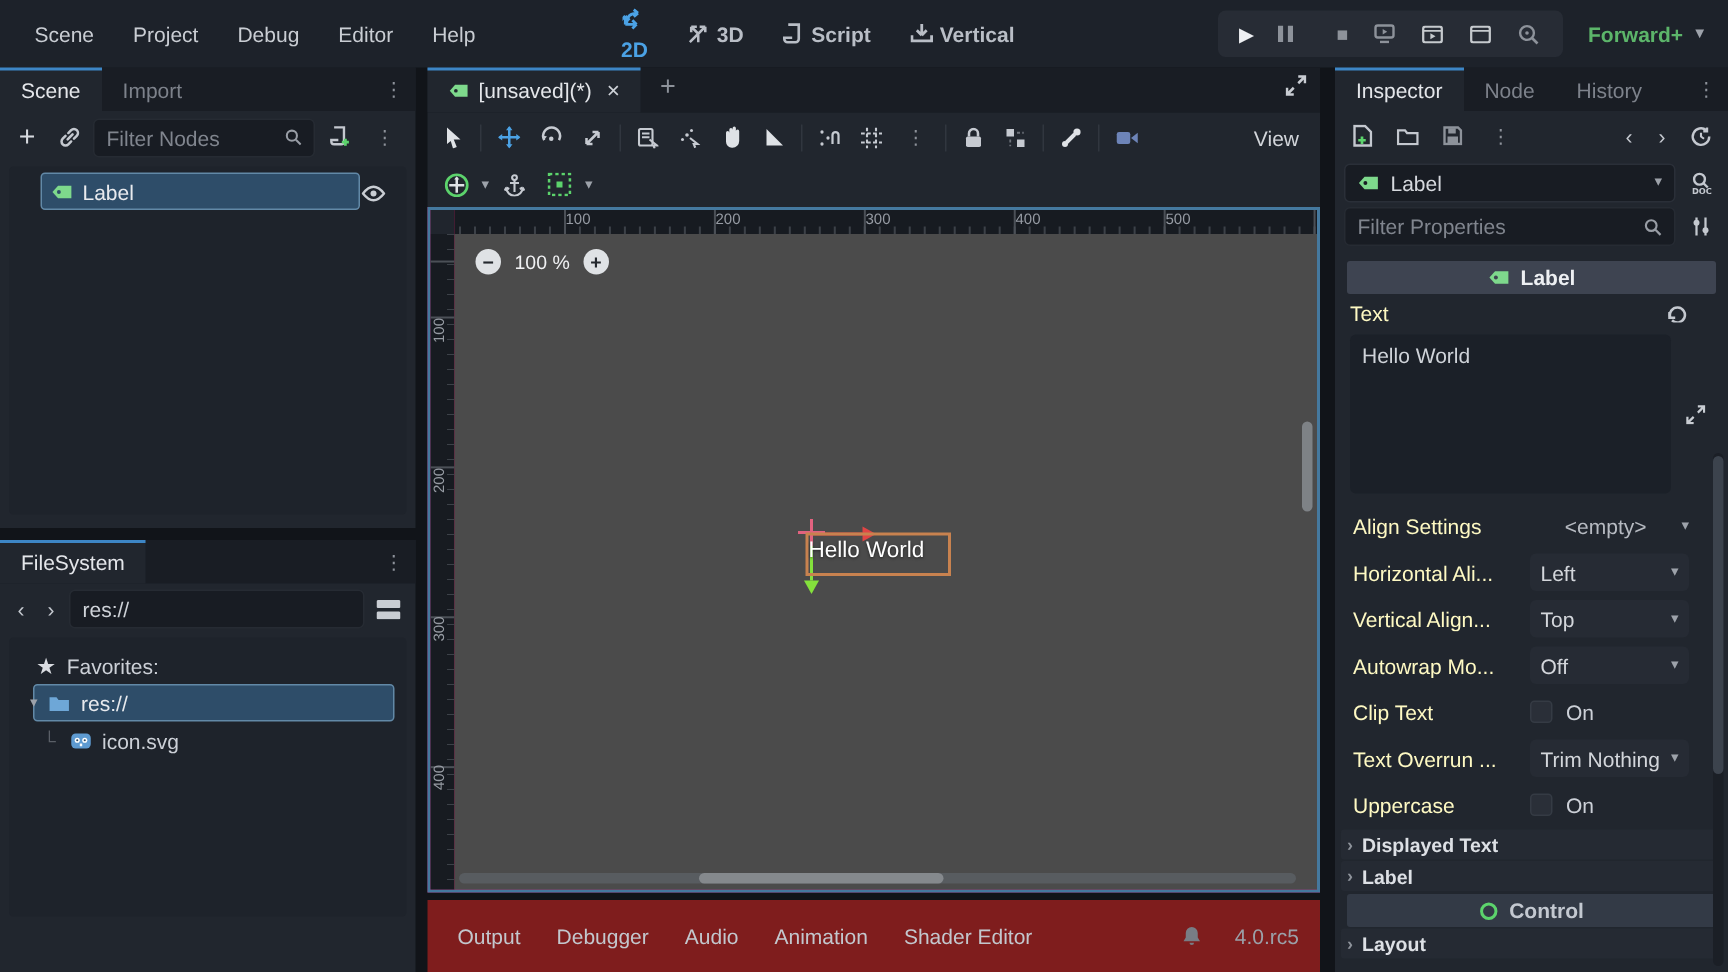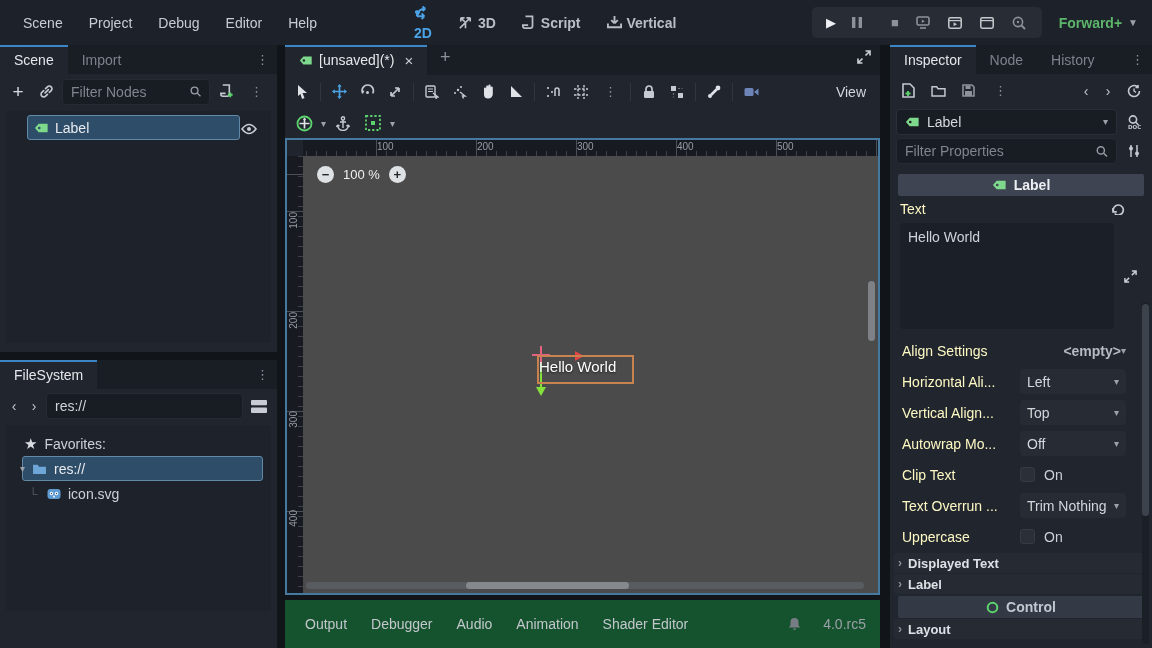--- a/index.html
+++ b/index.html
@@ -91,21 +91,21 @@
   .giz-x::after { content:""; position:absolute; right:-9px; top:-4px; border-left:9px solid #e04545; border-top:5px solid transparent; border-bottom:5px solid transparent; }
   .giz-y { position:absolute; left:237px; top:201px; width:2px; height:30px; background:#84e13c; }
   .giz-y::after { content:""; position:absolute; bottom:-9px; left:-4px; border-top:9px solid #84e13c; border-left:5px solid transparent; border-right:5px solid transparent; }
   .giz-cross-h { position:absolute; left:229px; top:198px; width:18px; height:2px; background:#e2627f; }
   .giz-cross-v { position:absolute; left:237px; top:190px; width:2px; height:18px; background:#e2627f; }
 
   #hscroll { position:absolute; left:3px; right:14px; bottom:4px; height:7px; background:#585c60; border-radius:4px; }
   #hscroll .thumb { position:absolute; left:160px; width:163px; top:0; height:7px; background:#85898d; border-radius:4px; }
   #vscroll { position:absolute; right:3px; top:125px; width:7px; height:60px; background:#7e8286; border-radius:4px; }
 
-  #bottom-bar { top:555px; left:0; width:595px; height:48px; background:#14532d; padding:0 8px; }
+  #bottom-bar { top:555px; left:0; width:595px; height:48px; background:#7f1d1d; padding:0 8px; }
   .bb-item { padding:6px 12px; color:#c3c7cd; }
   #version-group { margin-left:auto; display:flex; align-items:center; gap:22px; color:#9ba0a8; padding-right:6px; }
 
   
   #inspector { left:890px; top:45px; width:262px; height:603px; background:#21262e; }
   #insp-toolbar { height:33px; padding:0 6px; gap:6px; }
   #insp-node-row { height:29px; padding:0 6px; gap:5px; }
   #node-combo { flex:1; background:#181c23; border:1px solid #2a2f38; border-radius:4px; height:26px; display:flex; align-items:center; gap:7px; padding:0 8px; color:#d6d9de; }
   #insp-filter-row { height:30px; padding:0 6px; gap:5px; }
   #props { position:absolute; left:0; top:127px; width:262px; bottom:0; overflow:hidden; }
@@ -601,21 +601,21 @@
       <div class="icon-btn" style="align-self:center;">
         <svg class="svgi" width="13" height="13" viewBox="0 0 14 14">
             <path d="M8.5 1 H13 V5.5 M13 1 L8.5 5.5 M5.5 13 H1 V8.5 M1 13 L5.5 8.5" stroke="#c9cdd3" stroke-width="1.6" fill="none"></path>
           </svg>
       </div>
     </div>
 
     <div class="prow" style="margin-top:6px;">
       <span class="plabel">Align Settings</span>
       <div class="pwidget">
-        <span class="grow" style="text-align:right; color:#b6bac1;font-weight:bold;">&lt;empty&gt;</span>
+        <span class="grow" style="text-align:center; color:#b6bac1;">&lt;empty&gt;</span>
         <span class="chev">▾</span>
       </div>
     </div>
 
     <div class="prow">
       <span class="plabel">Horizontal Ali...</span>
       <div class="pwidget">
           <div class="dd">
         <span class="grow">Left</span>
         <span class="chev">▾</span>

